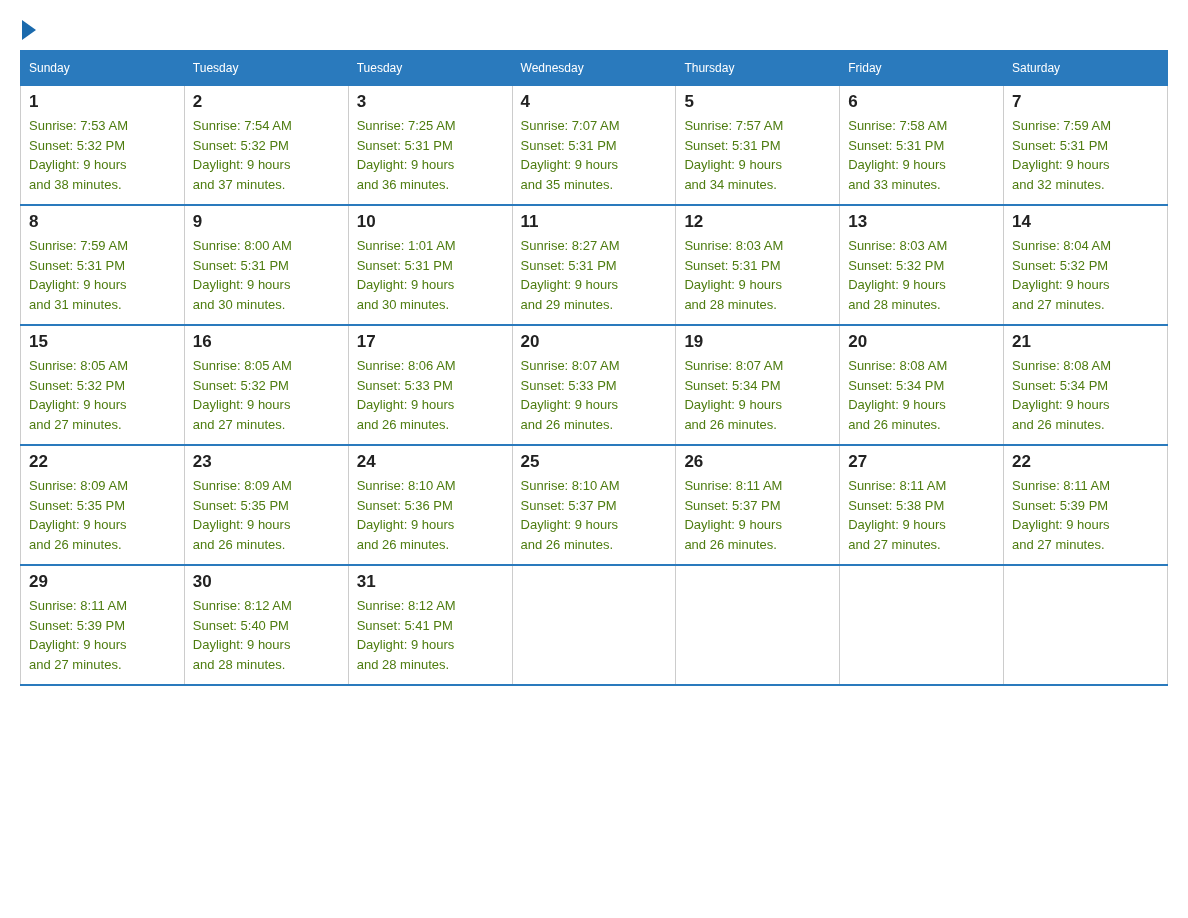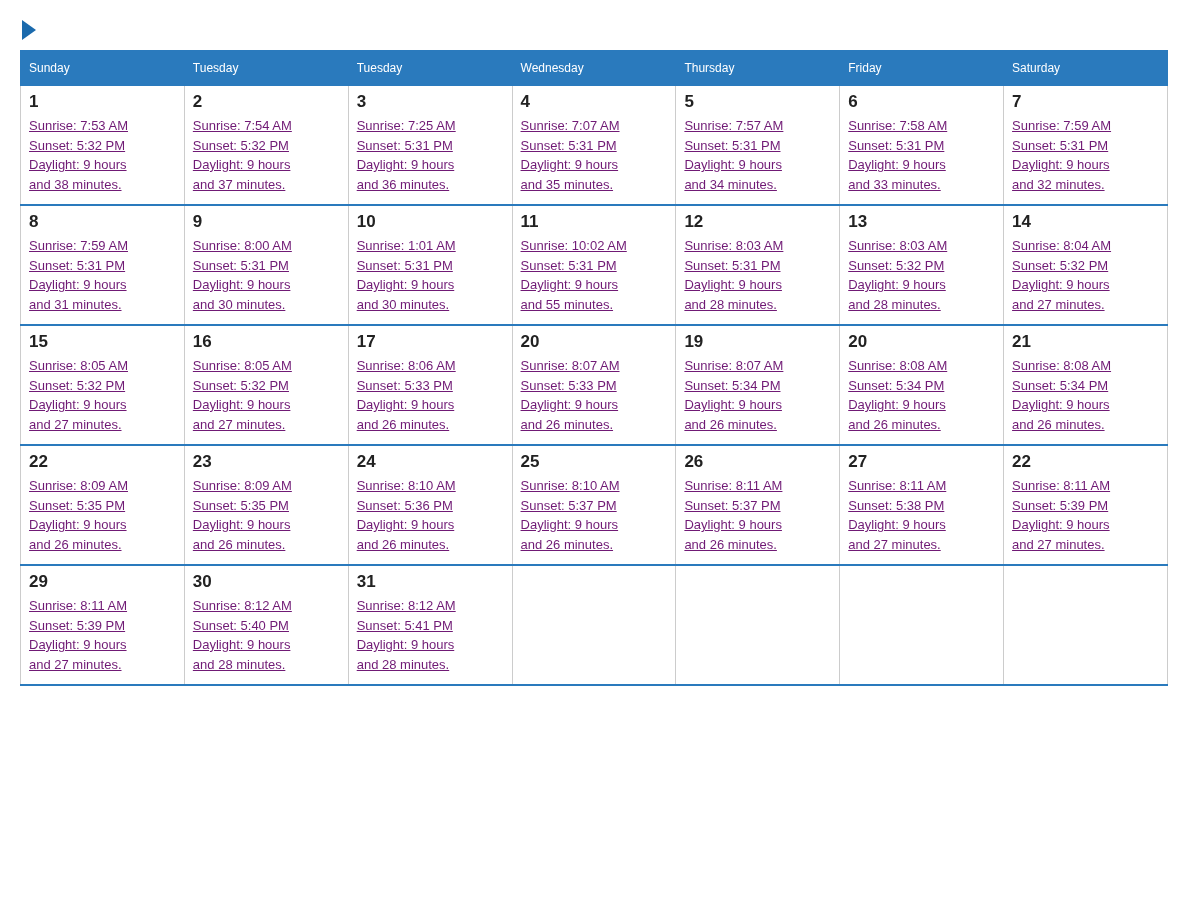--- a/index.html
+++ b/index.html
@@ -86,22 +86,21 @@
     }
     .day-number {
       font-size: 17px;
       font-weight: bold;
       display: block;
       margin-bottom: 4px;
     }
     .day-info {
       font-size: 13px;
       line-height: 1.5;
-      color: #701a75;
-      text-decoration: underline;
+      color: #4d7c0f;
     }
     .calendar tr td {
       border-bottom: 2px solid #2a7abd;
     }
     .calendar tr td:first-child {
       border-left: 1px solid #ccc;
     }
     .empty-cell {
       background: #fff;
     }
@@ -227,24 +226,24 @@
         <div class="day-info">
           <span>Sunrise: 1:01 AM</span><br>
           <span>Sunset: 5:31 PM</span><br>
           <span>Daylight: 9 hours</span><br>
           <span>and 30 minutes.</span>
         </div>
       </td>
         <td>
         <span class="day-number">11</span>
         <div class="day-info">
-          <span>Sunrise: 10:02 AM</span><br>
-          <span>Sunset: 5:31 PM</span><br>
-          <span>Daylight: 9 hours</span><br>
-          <span>and 55 minutes.</span>
+          <span>Sunrise: 8:27 AM</span><br>
+          <span>Sunset: 5:31 PM</span><br>
+          <span>Daylight: 9 hours</span><br>
+          <span>and 29 minutes.</span>
         </div>
       </td>
         <td>
         <span class="day-number">12</span>
         <div class="day-info">
           <span>Sunrise: 8:03 AM</span><br>
           <span>Sunset: 5:31 PM</span><br>
           <span>Daylight: 9 hours</span><br>
           <span>and 28 minutes.</span>
         </div>

